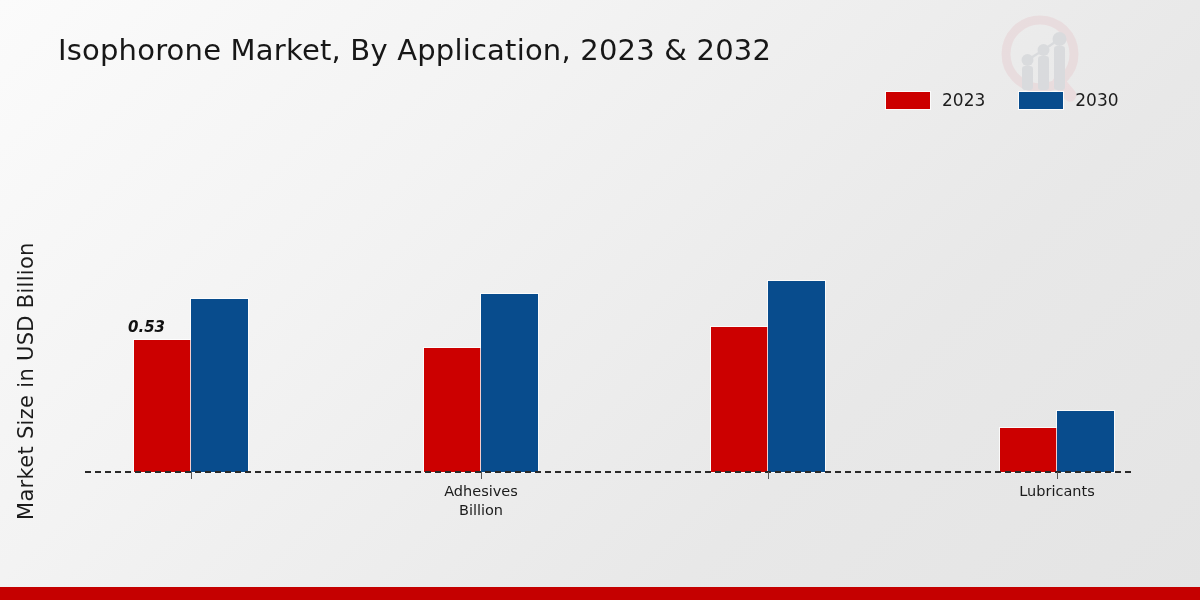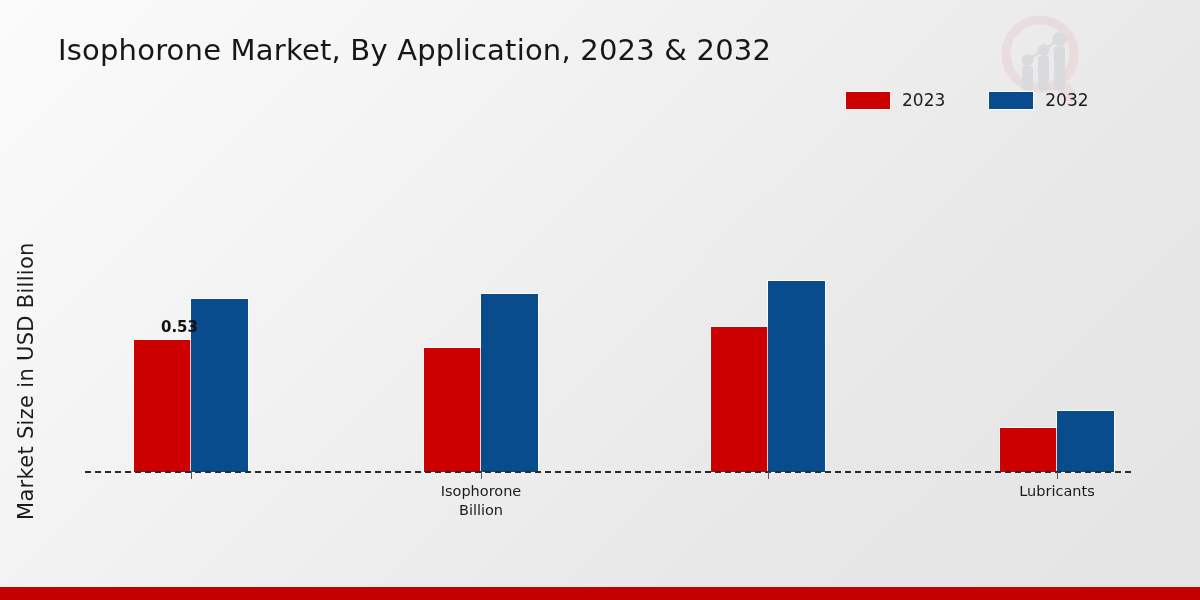--- a/index.html
+++ b/index.html
@@ -34,24 +34,24 @@
     font-size: 29px;
     font-weight: 400;
     color: #171717;
     letter-spacing: 0.2px;
     white-space: nowrap;
   }
 
   
   .legend {
     position: absolute;
-    left: 846px; top: 92px;
+    left: 886px; top: 92px;
     display: flex;
     align-items: flex-end;
-    gap: 44px;
+    gap: 34px;
   }
   .legend-item {
     display: flex;
     align-items: center;
     gap: 12px;
   }
   .legend-swatch {
     width: 44px; height: 17px;
     display: block;
     box-shadow: 0 0 0 1px rgba(255,255,255,0.85);
@@ -104,25 +104,26 @@
     width: 57px;
     box-shadow: 0 0 0 1px rgba(255,255,255,0.8);
   }
   .bar.series-2023 { left: 0; }
   .bar.series-2032 { left: 57px; }
 
   .bar-value {
     position: absolute;
     left: -6px;
     width: 70px;
-    text-align: right;
+    text-align: left;
     font-size: 15px;
     font-weight: bold;
     color: #111;
     white-space: nowrap;
+    font-style: italic;
   }
 
   
   .tick {
     position: absolute;
     top: 472px;
     width: 1px; height: 7px;
     background: #555;
   }
   .cat-label {
@@ -166,21 +167,21 @@
 
   <div class="chart-title">Isophorone Market, By Application, 2023 &amp; 2032</div>
 
   <div class="legend">
     <div class="legend-item">
       <span class="legend-swatch" style="background:#cc0000"></span>
       <span class="legend-label">2023</span>
     </div>
     <div class="legend-item">
       <span class="legend-swatch" style="background:#084c8d"></span>
-      <span class="legend-label">2032</span>
+      <span class="legend-label">2030</span>
     </div>
   </div>
 
   <div class="y-axis-title">Market Size in USD Billion</div>
 
   <div class="plot">
 
     <div class="bar-group" style="left:49px">
       <div class="bar series-2023" style="background:#cc0000;height:132px"></div>
       <div class="bar series-2032" style="background:#084c8d;height:173px"></div>
@@ -205,21 +206,21 @@
   </div>
 
   <div class="baseline"></div>
 
   <div class="tick" style="left:191px"></div>
   <div class="tick" style="left:481px"></div>
   <div class="tick" style="left:768px"></div>
   <div class="tick" style="left:1057px"></div>
 
   <div class="cat-label" style="left:481px">
-    <span>Isophorone</span>
+    <span>Adhesives</span>
     <span>Billion</span>
   </div>
   <div class="cat-label" style="left:1057px">
     <span>Lubricants</span>
   </div>
 
   <div class="footer-bar"></div>
 
 </div>
 

